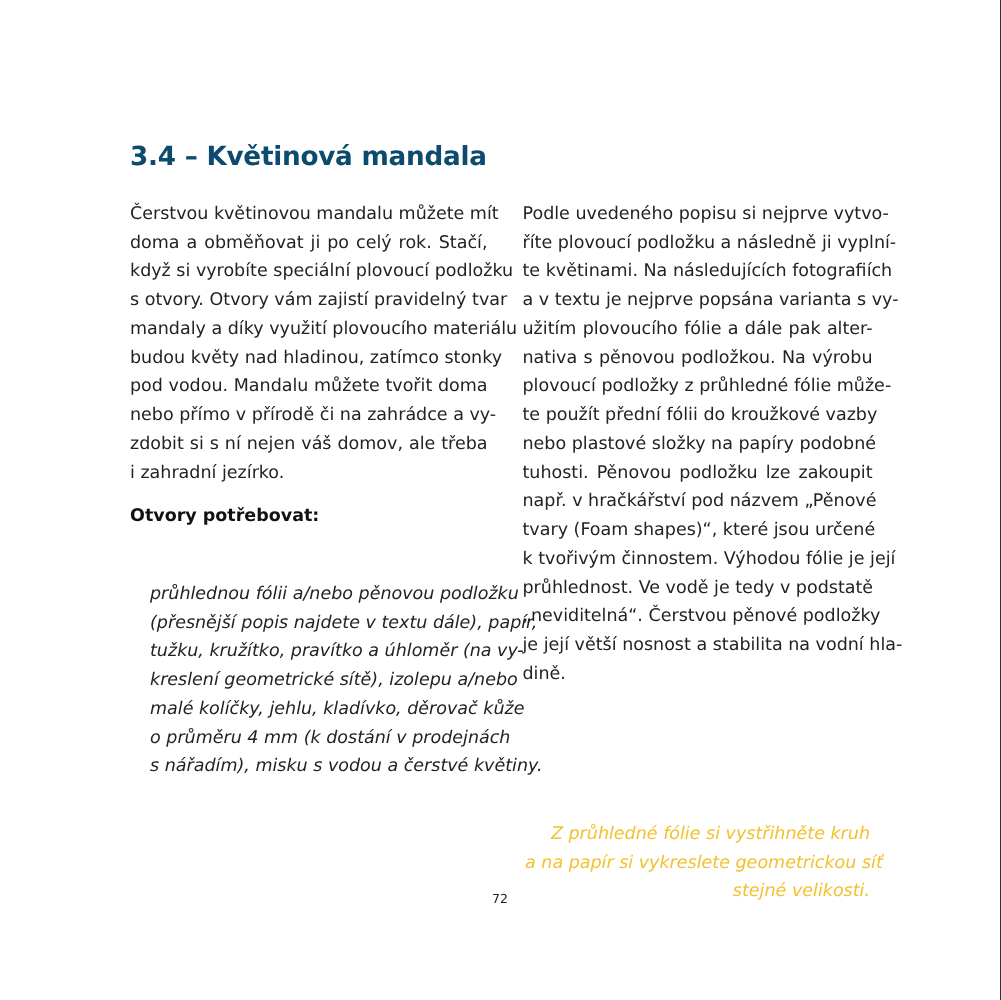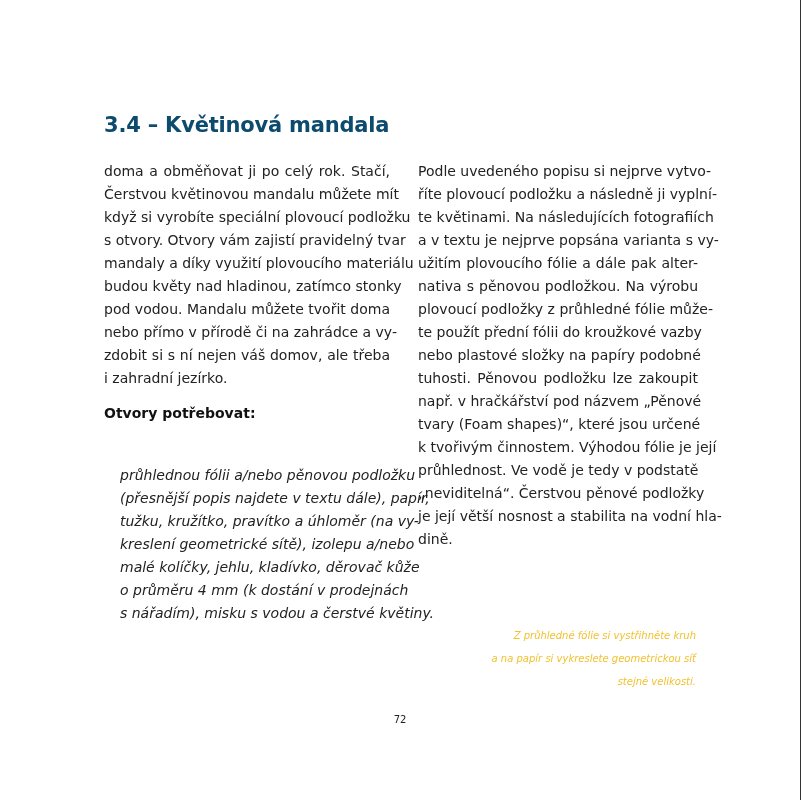--- a/index.html
+++ b/index.html
@@ -77,23 +77,23 @@
       width: 284px;
       font-size: 14px;
       line-height: 23px;
       font-style: italic;
       color: #222222;
       margin: 16px;
     }
     .caption {
       position: absolute;
       left: 420px;
-      top: 624px;
+      top: 656px;
       width: 276px;
-      font-size: 10px;
+      font-size: 14px;
       line-height: 23px;
       font-style: italic;
       text-align: right;
       margin: 0;
     }
     .caption .line {
       text-align-last: right;
     }
     .page-number {
       position: absolute;
@@ -107,22 +107,22 @@
   </style>
 </head>
 <body>
 
 <div class="page-border"></div>
 
 <h2 class="section-title">3.4 – Květinová mandala</h2>
 
 <div class="col col-left">
   <p>
+    <span class="line">Čerstvou květinovou mandalu můžete mít</span>
     <span class="line">doma a obměňovat ji po celý rok. Stačí,</span>
-    <span class="line">Čerstvou květinovou mandalu můžete mít</span>
     <span class="line">když si vyrobíte speciální plovoucí podložku</span>
     <span class="line">s otvory. Otvory vám zajistí pravidelný tvar</span>
     <span class="line">mandaly a díky využití plovoucího materiálu</span>
     <span class="line">budou květy nad hladinou, zatímco stonky</span>
     <span class="line">pod vodou. Mandalu můžete tvořit doma</span>
     <span class="line">nebo přímo v přírodě či na zahrádce a vy-</span>
     <span class="line">zdobit si s ní nejen váš domov, ale třeba</span>
     <span class="line last">i zahradní jezírko.</span>
   </p>
 </div>

